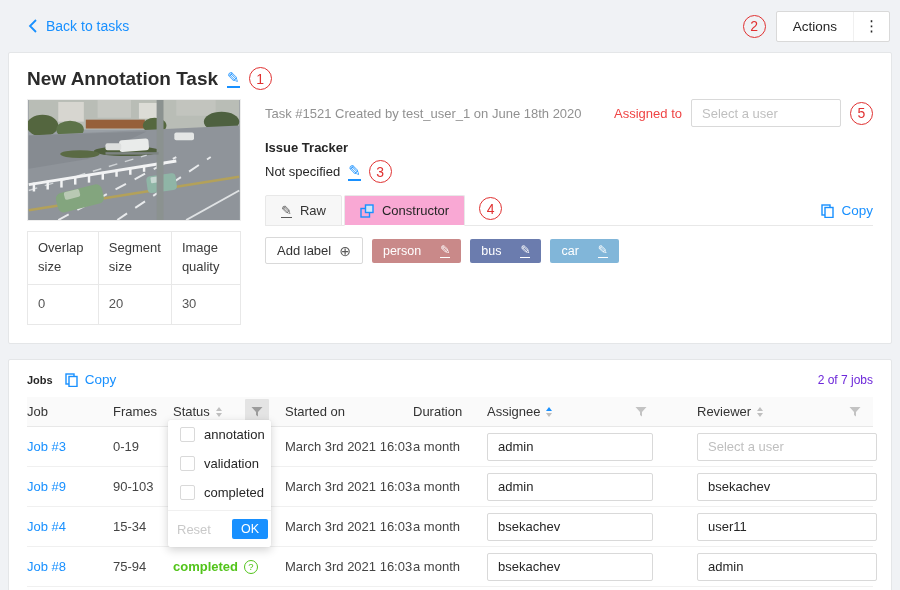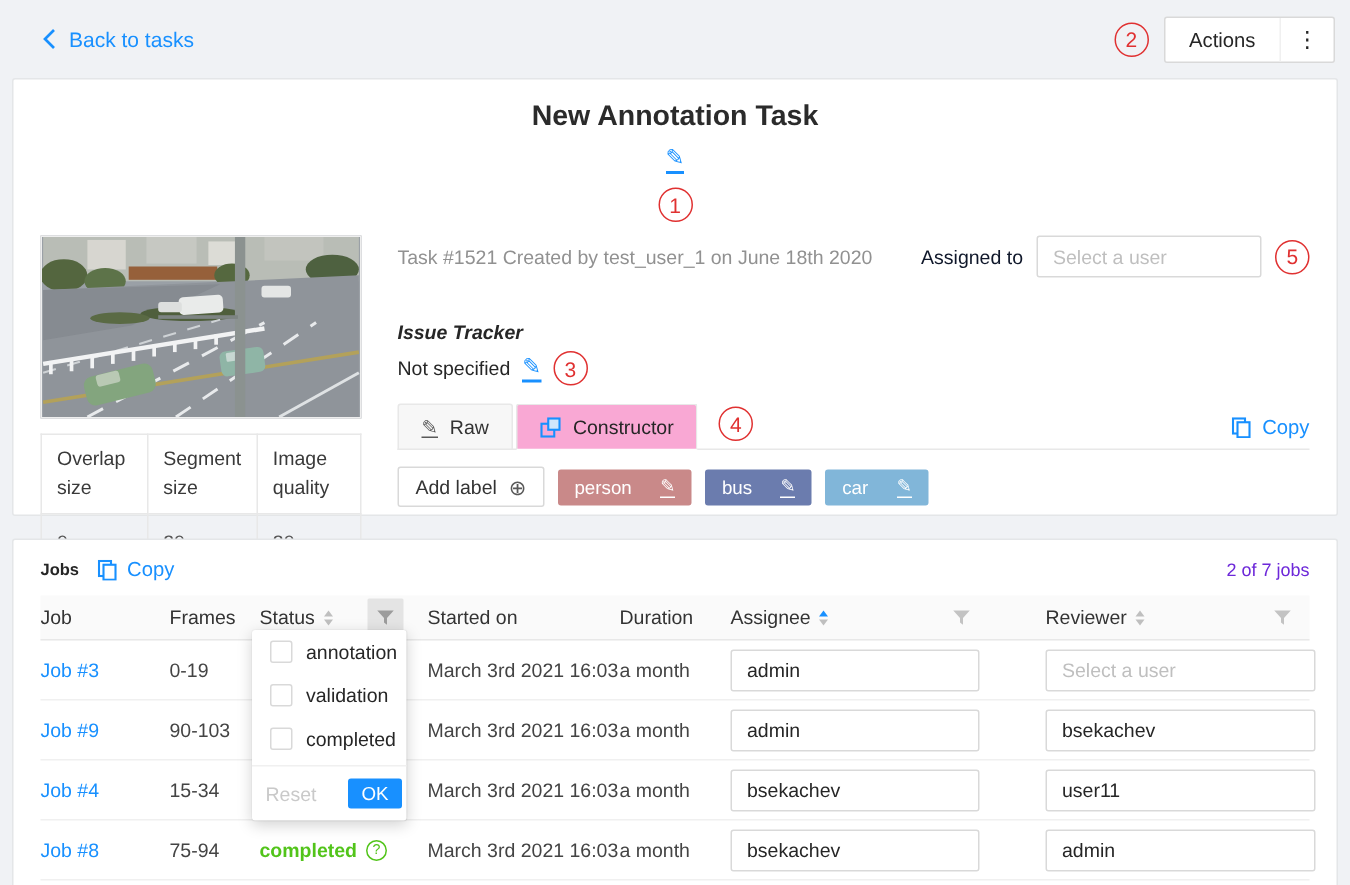--- a/index.html
+++ b/index.html
@@ -18,38 +18,38 @@
   .actions-btn .seg-label { display:flex; align-items:center; padding:0 16px; font-size:13.5px; }
   .actions-btn .seg-dots { display:flex; align-items:center; padding:0 10px; border-left:1px solid #f0f0f0; font-size:15px; letter-spacing:0; color:#262626; }
   
   .callout { display:inline-flex; align-items:center; justify-content:center; min-width:23px; height:23px;
     border:1.8px solid #e03131; border-radius:50%; color:#e03131; font-size:14px; flex:none; }
   
   .card { background:#fff; border:1px solid #e4e6e8; border-radius:2px; margin:0 8px; }
   .card-task { padding:14px 18px; height:292px; }
   .card-jobs { margin-top:15px; padding:12px 18px 0 18px; height:260px; position:relative; }
   
-  .task-title-row { display:flex; align-items:center; gap:9px;flex-direction:column; }
+  .task-title-row { display:flex; align-items:center; gap:9px; }
   .task-title { font-size:19px; font-weight:700; color:#2b2b2b; }
   .edit-icon { display:inline-block; line-height:1; font-size:15px; color:#1890ff; border-bottom:2px solid currentColor; padding-bottom:1px; cursor:pointer; }
   .task-main { display:flex; gap:24px; margin-top:9px; }
   .task-left { width:214px; flex:none; }
   .preview { width:214px; height:122px; display:block; border:1px solid #eee; background:#9aa0a6; }
   .params-table { border-collapse:collapse; margin-top:10px;padding-left:19px; }
   .params-table th, .params-table td { border:1px solid #e8e8e8; font-weight:400; text-align:left; padding:7px 10px; width:72px; font-size:13px; line-height:1.45; color:#3a3a3a; }
   .params-table td { padding:10px 10px; color:#555; }
   .task-right { flex:1; min-width:0; }
   .meta-row { display:flex; align-items:center; justify-content:space-between; }
   .task-meta { color:#919191; font-size:13px; }
   .assigned-group { display:flex; align-items:center; gap:9px; }
-  .assigned-label { color:#0f172a; }
+  .assigned-label { color:#ef4444; }
   input.ant-input { height:28px; border:1px solid #d9d9d9; border-radius:2px; padding:0 10px; font-size:13px; color:#262626; font-family:"Liberation Sans",sans-serif; outline:none; background:#fff; }
   input.ant-input::placeholder { color:#bfbfbf; }
   .assigned-input { width:150px; }
-  .issue-label { font-weight:700; margin-top:29px; font-size:13px;font-style:italic; }
+  .issue-label { font-weight:700; margin-top:13px; font-size:13px; }
   .issue-value-row { display:flex; align-items:center; gap:8px; margin-top:5px; }
   
   .tabs-bar { display:flex; align-items:flex-end; margin-top:12px; border-bottom:1px solid #e8e8e8; position:relative; }
   .tab { display:flex; align-items:center; gap:8px; padding:7px 15px; border:1px solid #e8e8e8; background:#f7f7f7; color:#333; cursor:pointer; margin-bottom:-1px; border-radius:2px 2px 0 0; }
   .tab + .tab { margin-left:2px; }
   .tab.active { background:#f9a8d4; border-bottom-color:#fff; color:#262626;text-align:center; }
   .tab .pencil-dark { color:#595959; font-size:13px; border-bottom:1.5px solid currentColor; line-height:1; }
   .tabs-callout { margin-left:14px; margin-bottom:5px; }
   .tabs-spacer { flex:1; }
   .copy-link { display:inline-flex; align-items:center; gap:7px; color:#1890ff; cursor:pointer; font-size:13.5px; margin-bottom:7px; }

